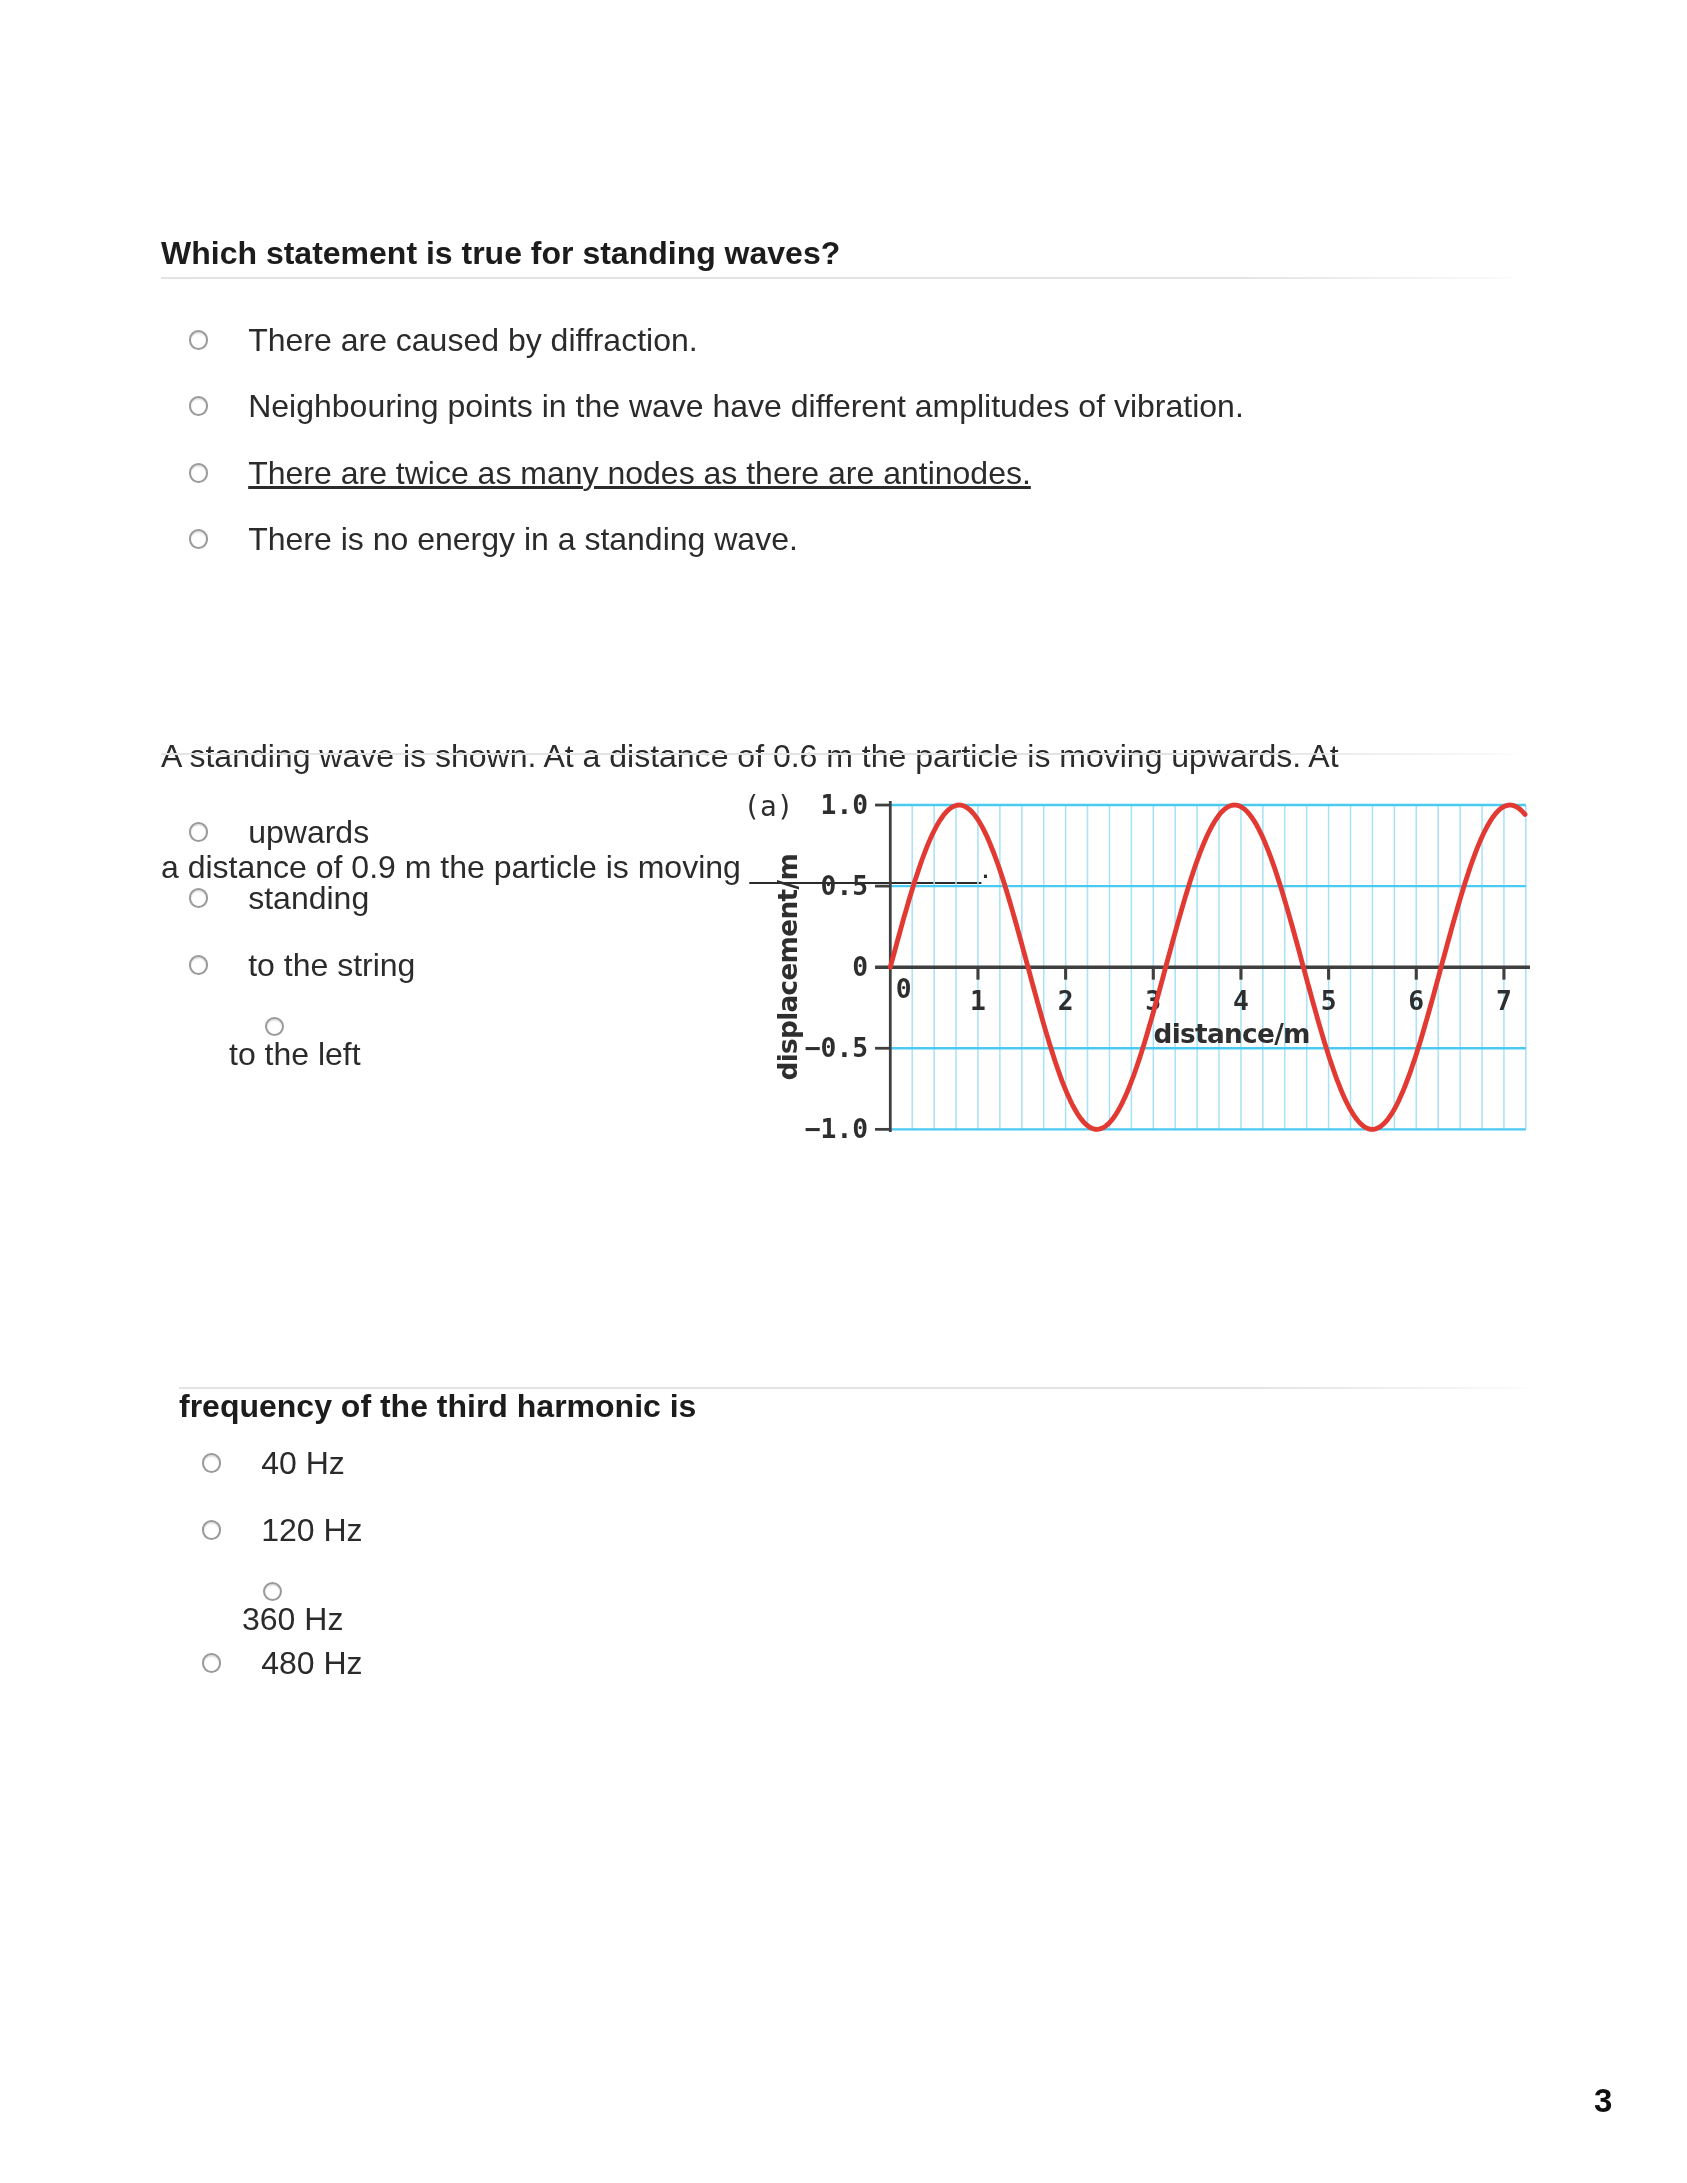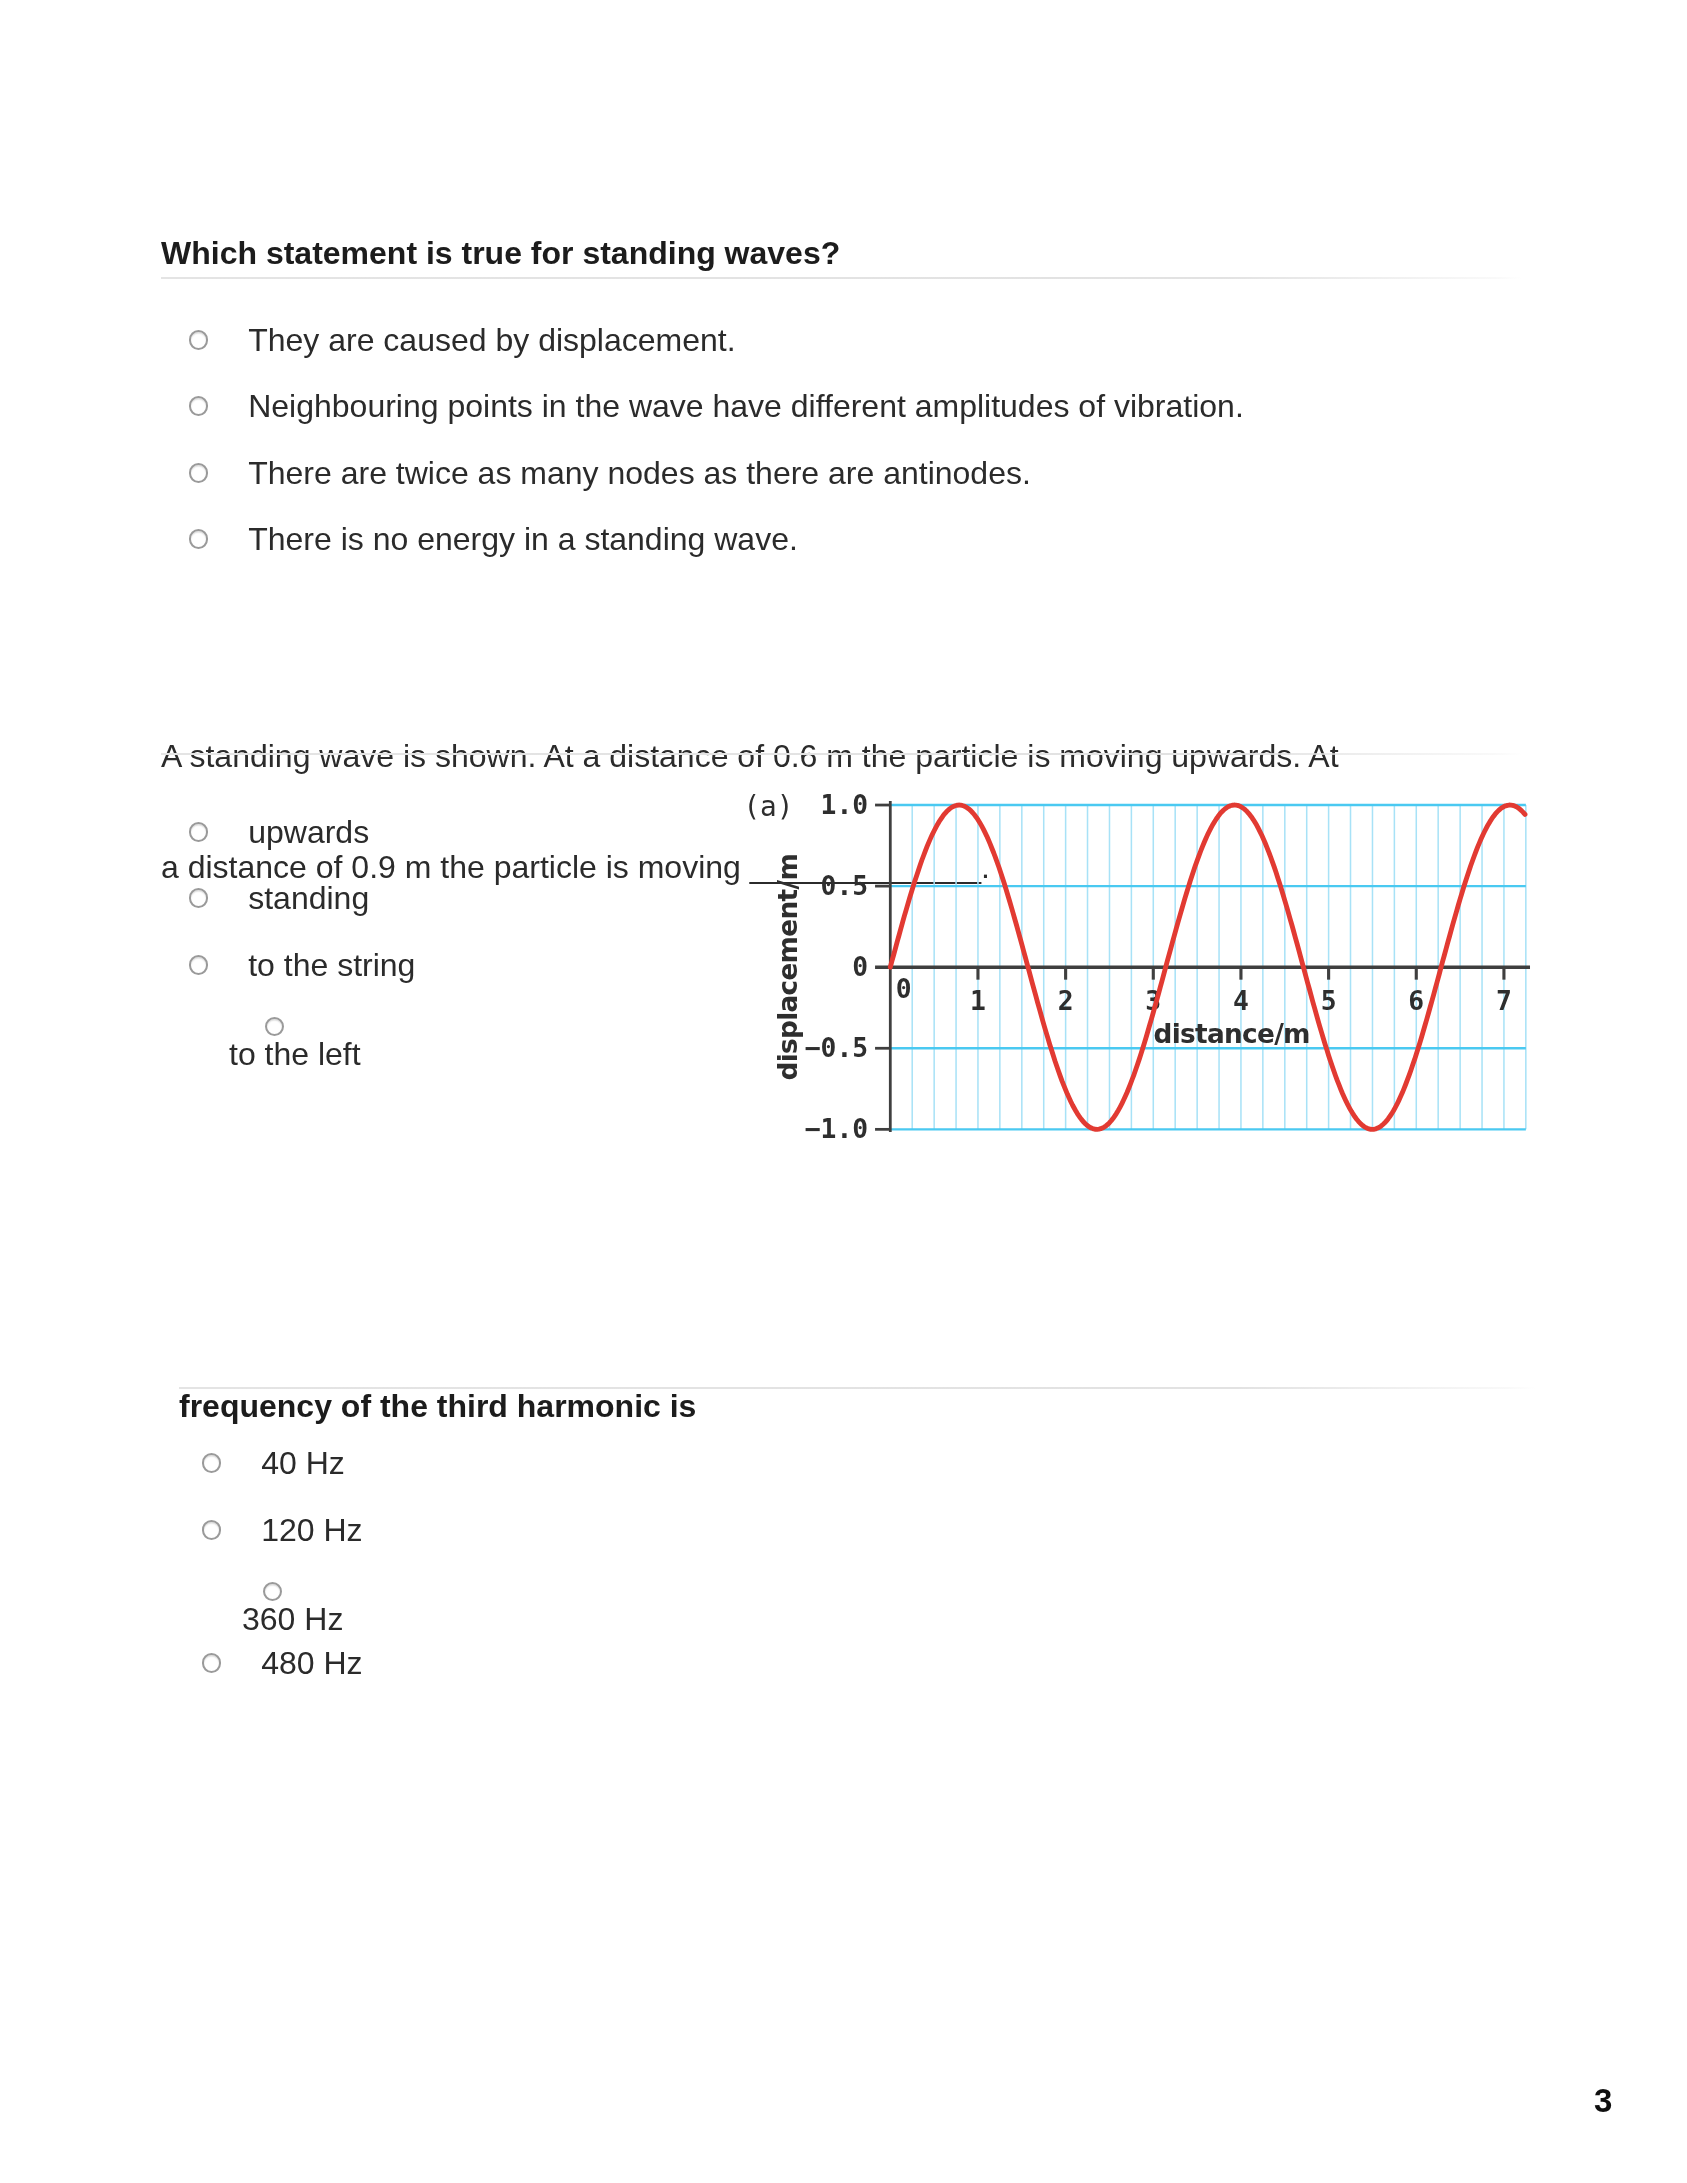--- a/index.html
+++ b/index.html
@@ -39,27 +39,27 @@
 </style>
 </head>
 <body>
 
 <div>
   <h2 class="q-title" style="left:161px;top:231px;margin:0;">Which statement is true for standing waves?</h2>
   <div class="rule" style="left:161px;top:277px;width:1361px;"></div>
 
   <div class="opt" style="left:189px;top:326px;">
     <span class="radio"></span>
-    <span class="opt-label">They are caused by displacement.</span>
+    <span class="opt-label">There are caused by diffraction.</span>
   </div>
   <div class="opt" style="left:189px;top:392px;justify-content:center;">
     <span class="radio"></span>
     <span class="opt-label">Neighbouring points in the wave have different amplitudes of vibration.</span>
   </div>
-  <div class="opt" style="left:189px;top:459px;">
+  <div class="opt" style="left:189px;top:459px;text-decoration:underline;">
     <span class="radio"></span>
     <span class="opt-label">There are twice as many nodes as there are antinodes.</span>
   </div>
   <div class="opt" style="left:189px;top:525px;">
     <span class="radio"></span>
     <span class="opt-label">There is no energy in a standing wave.</span>
   </div>
 </div>
 
 <div>

